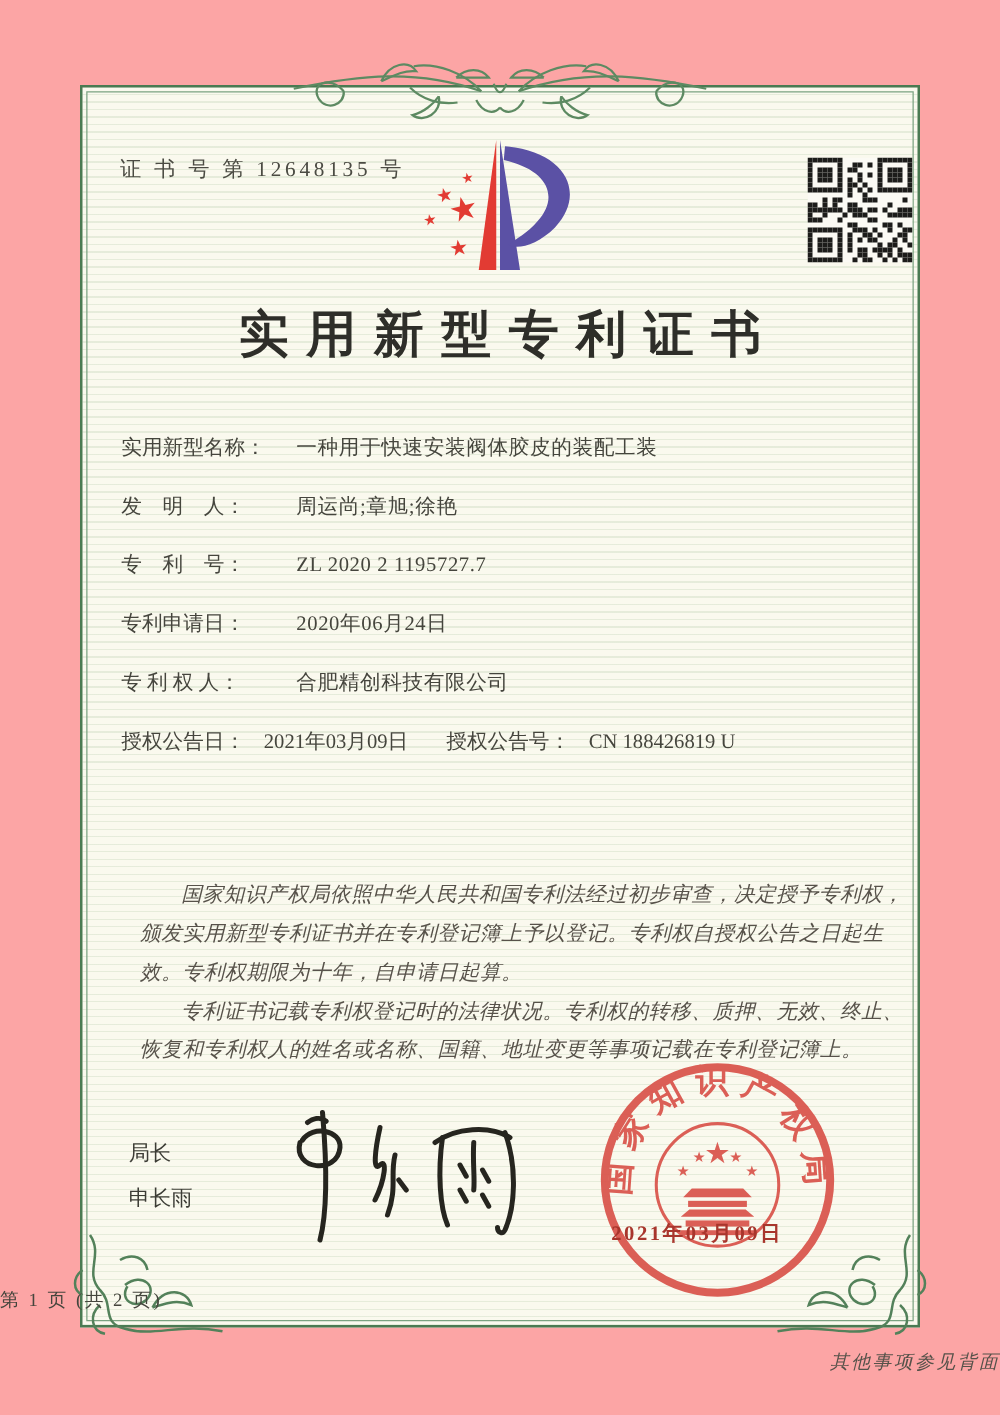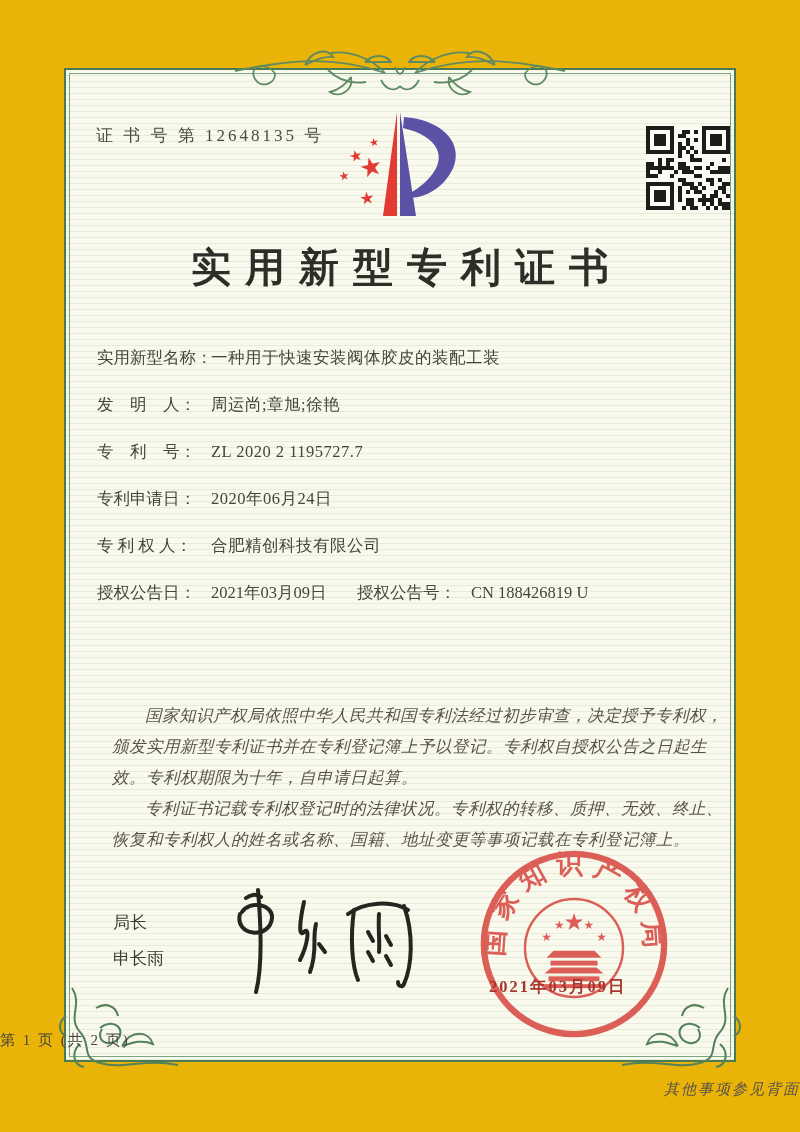--- a/index.html
+++ b/index.html
@@ -3,21 +3,21 @@
 <meta charset="utf-8">
 <style>
   * { margin:0; padding:0; box-sizing:border-box; }
   html,body { width:800px; }
   body {
     font-family:"Liberation Serif","DejaVu Serif",serif;
     background:#ffffff;
   }
   .page {
     position:relative; width:800px; height:1132px;
-    background:#eab308; overflow:hidden;
+    background:#fca5a5; overflow:hidden;
   }
   
   .frame {
     position:absolute; left:64px; top:68px; width:672px; height:994px;
     border:2.5px solid #4a7a52;
     background:
       repeating-linear-gradient(0deg,
         rgba(158,188,148,0.22) 0px, rgba(158,188,148,0.22) 1px,
         rgba(0,0,0,0) 1px, rgba(0,0,0,0) 6px),
       #faf9ee;
@@ -32,31 +32,31 @@
     font-size:17px; color:#4b4b43; letter-spacing:3px;
   }
   .logo { position:absolute; left:324px; top:106px; width:154px; height:122px; }
   .qr { position:absolute; left:646px; top:126px; width:84px; height:84px; }
   .title {
     position:absolute; left:0; top:240px; width:100%;
     text-align:center; font-size:40px; font-weight:bold; color:#2e2e29;
     letter-spacing:14px; padding-left:14px;
   }
   .fields { position:absolute; left:97px; top:344px; width:610px; font-size:16.5px; color:#45453d; }
-  .field-row { display:flex; margin-bottom:20px; line-height:27px; }
+  .field-row { display:flex; margin-bottom:20px; line-height:27px;justify-content:space-between; }
   .field-label { display:inline-block; width:114px; flex:none; white-space:pre; }
   .field-value { flex:1; max-width:470px; letter-spacing:0.5px; }
   .grant-row { display:flex; line-height:27px; }
   .grant-row .field-value1 { display:inline-block; width:146px; }
   .paragraphs {
     position:absolute; left:112px; top:670px; width:612px;
     font-size:16.5px; font-style:italic; color:#57524a; line-height:31px;margin-top:30px;
   }
   .paragraphs p { text-indent:2em; letter-spacing:0.5px; }
-  .director { position:absolute; left:113px; top:905px; font-size:17px; color:#3c3c35; line-height:36px; }
+  .director { position:absolute; left:103px; top:905px; font-size:17px; color:#3c3c35; line-height:36px; }
   .sig { position:absolute; left:216px; top:880px; width:220px; height:120px; }
   .seal-svg { position:absolute; left:476px; top:846px; width:196px; height:196px; opacity:0.92; }
   .seal-date {
     position:absolute; left:489px; top:976px; font-size:16.5px; color:#a8352c;
     letter-spacing:2px; font-weight:bold;
   }
   .page-info { position:absolute; left:0; top:1031px; width:100%; font-size:15px; color:#45453d; letter-spacing:2px; }
   .back-note { position:absolute; left:0; top:1080px; width:100%; text-align:right; font-size:15px; font-style:italic; color:#56524a; letter-spacing:2px; }
 </style>
 </head>

